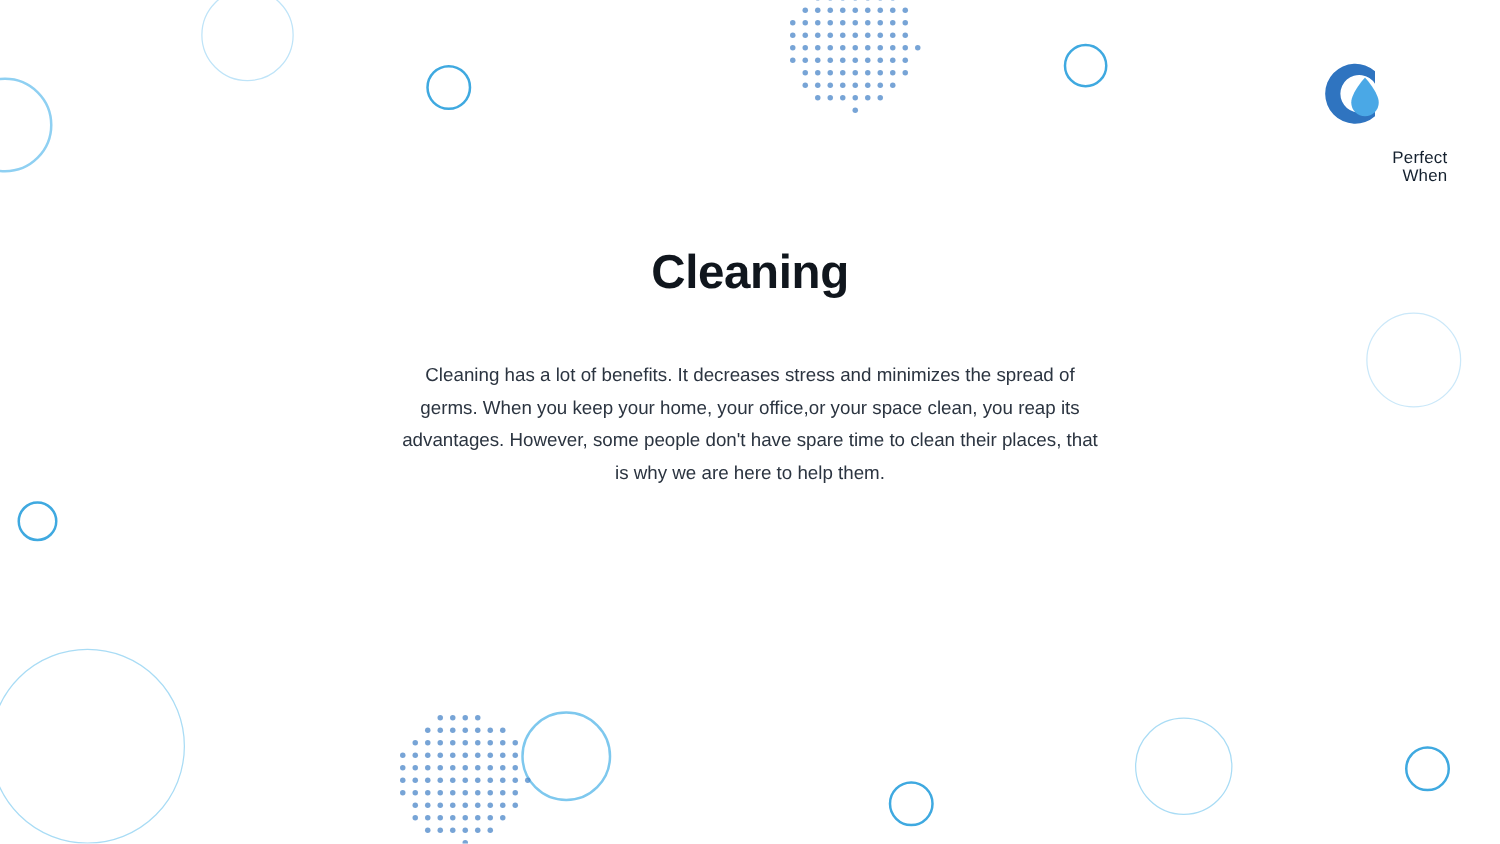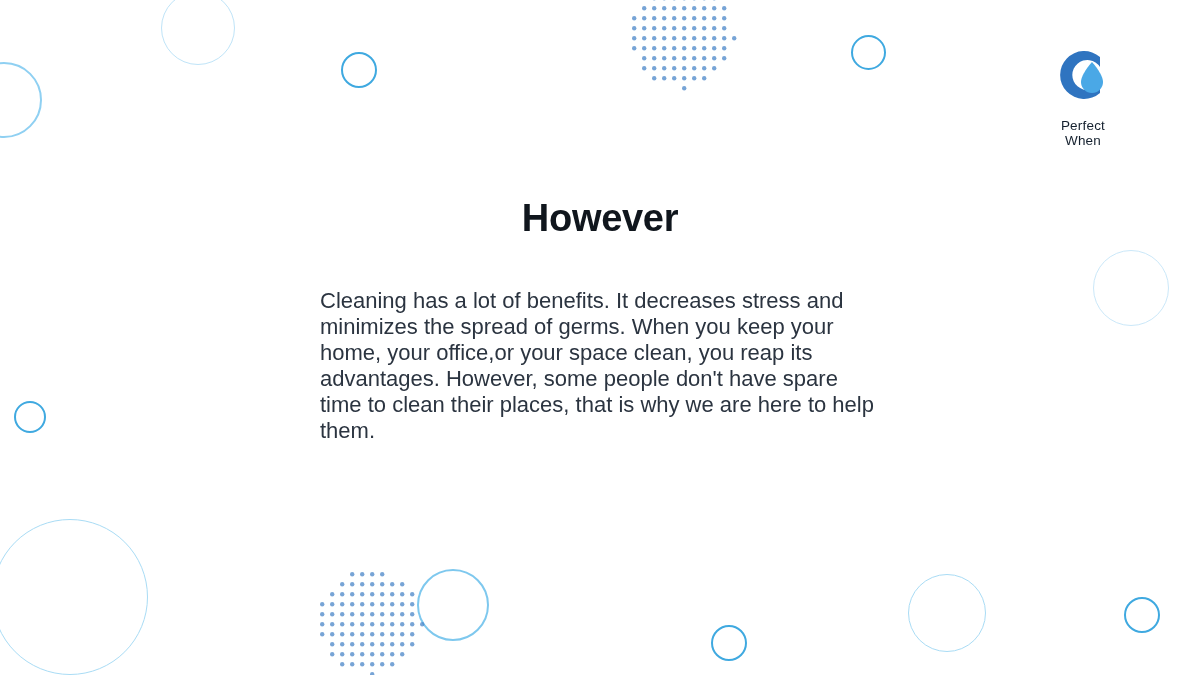--- a/index.html
+++ b/index.html
@@ -32,21 +32,21 @@
     position: absolute;
     pointer-events: none;
   }
 
   
   .logo-block {
     position: absolute;
     top: 40px;
     right: 42px;
     width: 150px;
-    text-align: center;
+    text-align: right;
   }
   .logo-mark {
     position: relative;
     width: 70px;
     height: 70px;
     margin: 0 auto 8px auto;
   }
   .logo-text {
     font-family: "Liberation Sans", sans-serif;
     font-size: 13.5px;
@@ -70,24 +70,24 @@
     color: #10161d;
     letter-spacing: -0.3px;
     line-height: 44px;
   }
   .body-wrap {
     width: 560px;
     margin: 48px auto 0 auto;
   }
   .body-text {
     font-family: "Liberation Sans", sans-serif;
-    font-size: 22px;
+    font-size: 15px;
     line-height: 26px;
     color: #2b3440;
-    text-align: left;
+    text-align: center;
   }
 </style>
 </head>
 <body>
 
 <div class="slide">
 
   <div id="decor-layer">
       <div class="deco-circle" style="left: -34px; top: 62px; width: 76px; height: 76px; border-width: 2px; border-color: rgb(143, 208, 242);"></div>
       <div class="deco-circle" style="left: 161px; top: -9px; width: 74px; height: 74px; border-width: 1.5px; border-color: rgb(191, 228, 248);"></div>
@@ -283,19 +283,19 @@
         <path d="M44 22 C44 22 33 34 33 42 a11 11 0 0 0 22 0 C55 34 44 22 44 22 Z" fill="#4aa8e6"></path>
       </svg>
     </div>
     <div class="logo-text">
       <div>Perfect</div>
       <div>When</div>
     </div>
   </div>
 
   <div class="content">
-    <h1 class="title">However</h1>
+    <h1 class="title">Cleaning</h1>
     <div class="body-wrap">
       <p class="body-text">Cleaning has a lot of benefits. It decreases stress and minimizes the spread of germs. When you keep your home, your office,or your space clean, you reap its advantages. However, some people don't have spare time to clean their places, that is why we are here to help them.</p>
     </div>
   </div>
 
 </div>
 
 </body></html>

